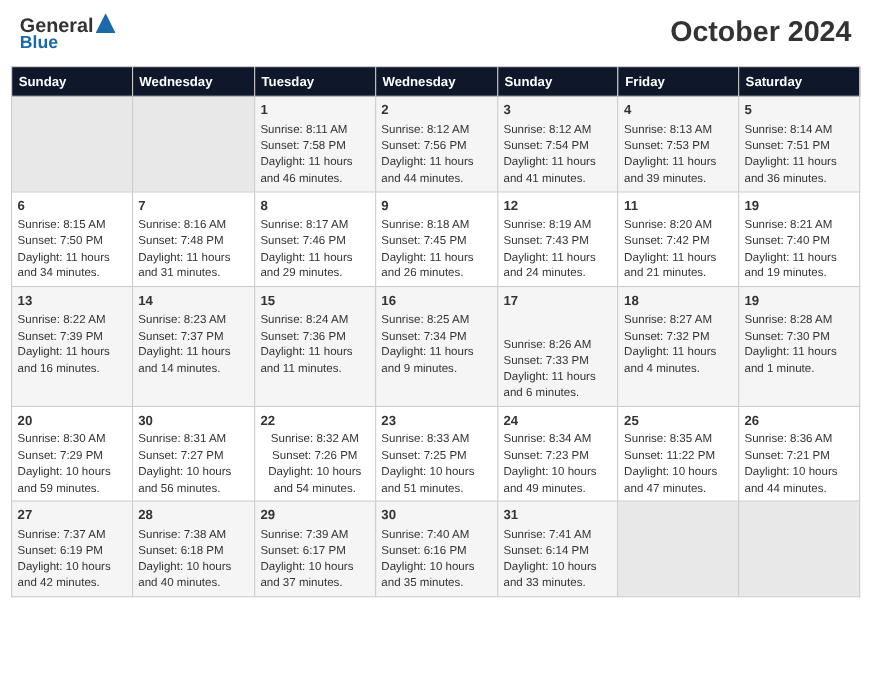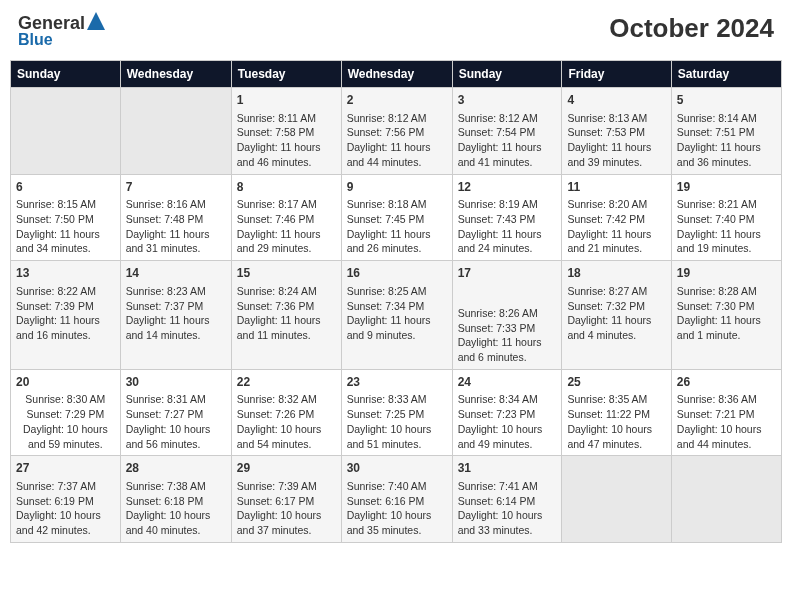--- a/index.html
+++ b/index.html
@@ -238,33 +238,33 @@
         <td>
           <span class="day-num">19</span>
           <div class="day-info" style="white-space: pre-line;">Sunrise: 8:28 AM
 Sunset: 7:30 PM
 Daylight: 11 hours and 1 minute.</div>
         </td>
       </tr>
       <tr>
         <td>
           <span class="day-num">20</span>
-          <div class="day-info" style="white-space: pre-line; text-align: center;">Sunrise: 8:30 AM
+          <div class="day-info" style="white-space: pre-line;">Sunrise: 8:30 AM
 Sunset: 7:29 PM
 Daylight: 10 hours and 59 minutes.</div>
         </td>
         <td>
           <span class="day-num">30</span>
           <div class="day-info" style="white-space: pre-line;">Sunrise: 8:31 AM
 Sunset: 7:27 PM
 Daylight: 10 hours and 56 minutes.</div>
         </td>
         <td>
           <span class="day-num">22</span>
-          <div class="day-info" style="white-space: pre-line;">Sunrise: 8:32 AM
+          <div class="day-info" style="white-space: pre-line; text-align: center;">Sunrise: 8:32 AM
 Sunset: 7:26 PM
 Daylight: 10 hours and 54 minutes.</div>
         </td>
         <td>
           <span class="day-num">23</span>
           <div class="day-info" style="white-space: pre-line;">Sunrise: 8:33 AM
 Sunset: 7:25 PM
 Daylight: 10 hours and 51 minutes.</div>
         </td>
         <td>

